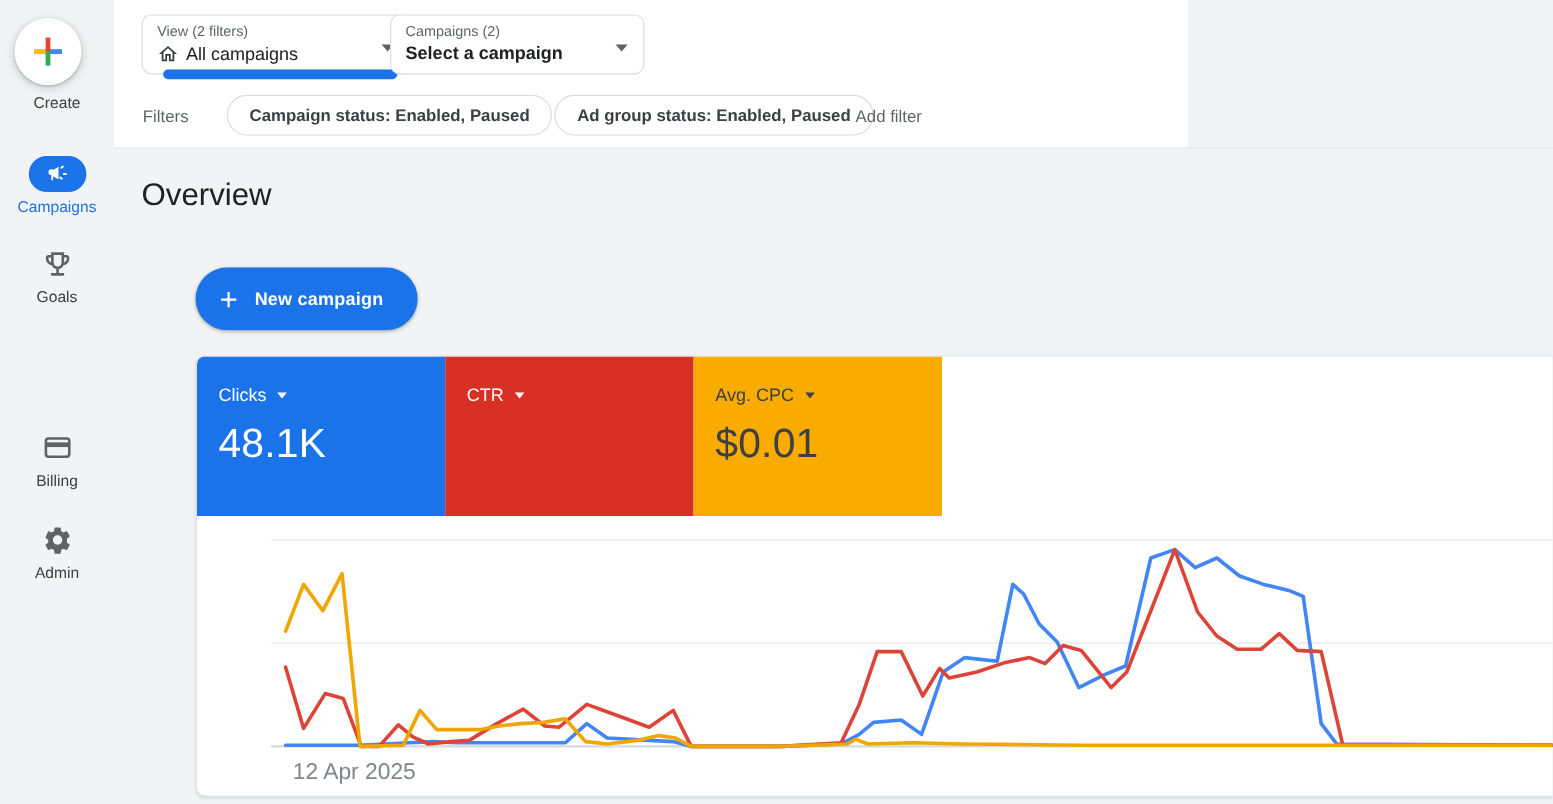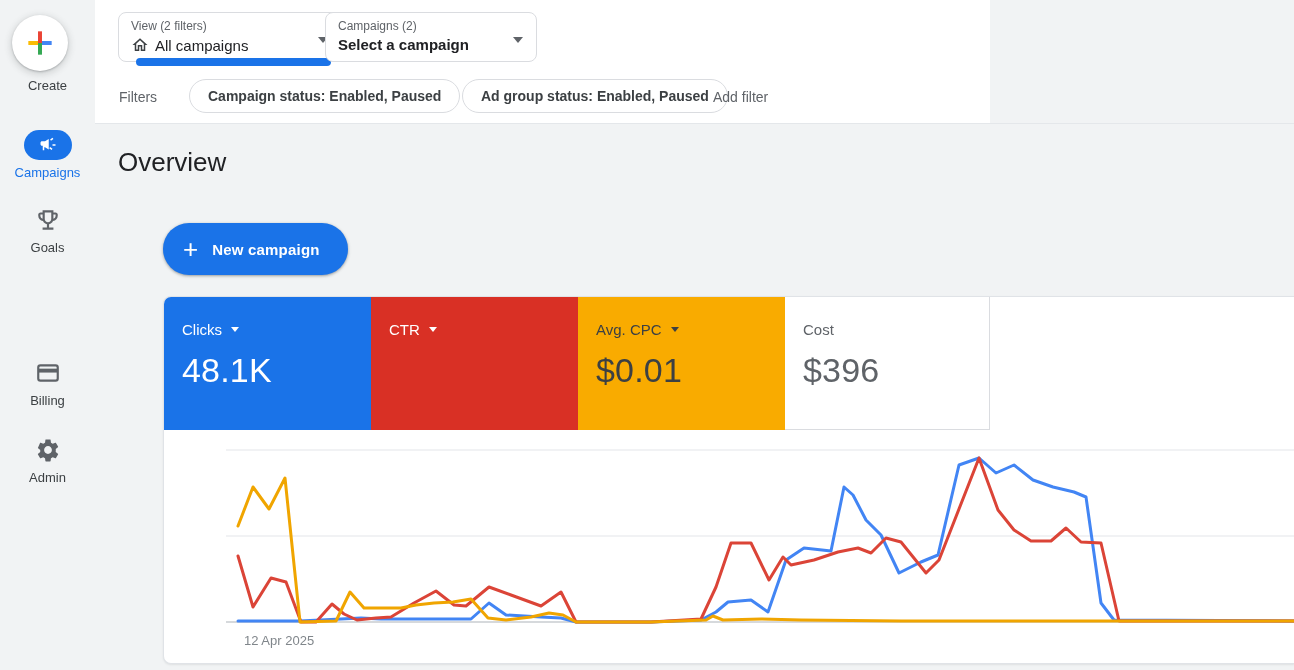--- a/index.html
+++ b/index.html
@@ -80,21 +80,21 @@
     box-shadow:0 1px 2px rgba(60,64,67,.10); overflow:hidden;
   }
   .metrics-row { position:absolute; left:0; top:0; right:0; height:113px; display:flex;border-radius:31px; }
   .scorecard { width:207px; height:133px; padding:24px 0 0 18px; cursor:pointer; }
   .scorecard-cost { width:205px; border-right:1px solid #dadce0; border-bottom:1px solid #dadce0; }
   .scorecard-label-row { display:flex; align-items:center; gap:9px; font-size:15px; }
   .scorecard .caret-down { border-top-color:currentColor; border-left-width:4.5px; border-right-width:4.5px; border-top-width:5.5px; }
   .scorecard-value { margin-top:13px; font-size:34px; letter-spacing:.2px; }
 
   .chart-region { position:absolute; left:0; top:133px; width:1131px; height:235px; }
-  .date-label { position:absolute; left:80px; top:203px; font-size:13px; color:#80868b; }
+  .date-label { position:absolute; left:80px; top:203px; font-size:19px; color:#80868b; }
 </style>
 </head>
 <body>
 
 <div class="topbar-panel"></div>
 <div class="topbar-border"></div>
 
 <div class="selector-box view-box">
   <div class="selector-caption">View (2 filters)</div>
   <div class="selector-row">
@@ -206,27 +206,20 @@
         <span class="caret-down"></span>
       </div>
     </div>
     <div class="scorecard" style="background: rgb(249, 171, 0); color: rgb(60, 64, 67);">
       <div class="scorecard-label-row">
         <span>Avg. CPC</span>
         <span class="caret-down"></span>
       </div>
       <div class="scorecard-value">$0.01</div>
     </div>
-    <div class="scorecard scorecard-cost" style="background: rgb(255, 255, 255); color: rgb(95, 99, 104);">
-      <div class="scorecard-label-row">
-        <span>Cost</span>
-
-      </div>
-      <div class="scorecard-value">$396</div>
-    </div>
   </div>
 
   <div class="chart-region">
     <svg width="1131" height="234" viewBox="0 0 1131 234" preserveAspectRatio="none">
         <line x1="62" x2="1131" y1="20" y2="20" stroke="#eceef0" stroke-width="1.5"></line>
         <line x1="62" x2="1131" y1="106" y2="106" stroke="#eceef0" stroke-width="1.5"></line>
         <line x1="62" x2="1131" y1="192" y2="192" stroke="#d6d9dc" stroke-width="2"></line>
         <polyline points="74,191 136,191 177,189 197,188 217,189 257,189 287,189 307,189 325,173 342,185 377,187 397,188 412,192 487,192 537,190 552,182 564,172 587,170 604,182 622,130 640,118 667,121 680,57 689,65 702,90 717,105 735,143 757,132 774,125 795,35 815,28 832,43 850,35 869,50 889,57 910,62 922,67 937,173 950,190 1131,191" fill="none" stroke="#4285f4" stroke-width="3" stroke-linejoin="round" stroke-linecap="round"></polyline>
         <polyline points="74,126 89,177 107,148 122,152 137,192 152,192 168,174 180,184 193,190 212,188 227,187 250,173 272,161 290,175 302,176 325,157 347,165 377,176 397,162 412,192 487,192 537,189 552,157 567,113 587,113 605,150 619,127 627,135 650,130 674,122 694,118 707,123 722,108 737,112 762,143 775,130 815,28 834,80 850,100 867,111 887,111 902,98 917,112 937,113 955,191 1131,191" fill="none" stroke="#db4437" stroke-width="3" stroke-linejoin="round" stroke-linecap="round"></polyline>
         <polyline points="74,96 89,57 105,79 121,48 136,192 172,191 186,162 200,178 220,178 237,178 252,175 270,173 289,172 307,169 324,188 342,190 367,187 385,183 399,185 412,192 487,192 542,190 549,186 559,190 597,189 637,190 737,191 837,191 937,191 1131,191" fill="none" stroke="#f0a500" stroke-width="3" stroke-linejoin="round" stroke-linecap="round"></polyline>

